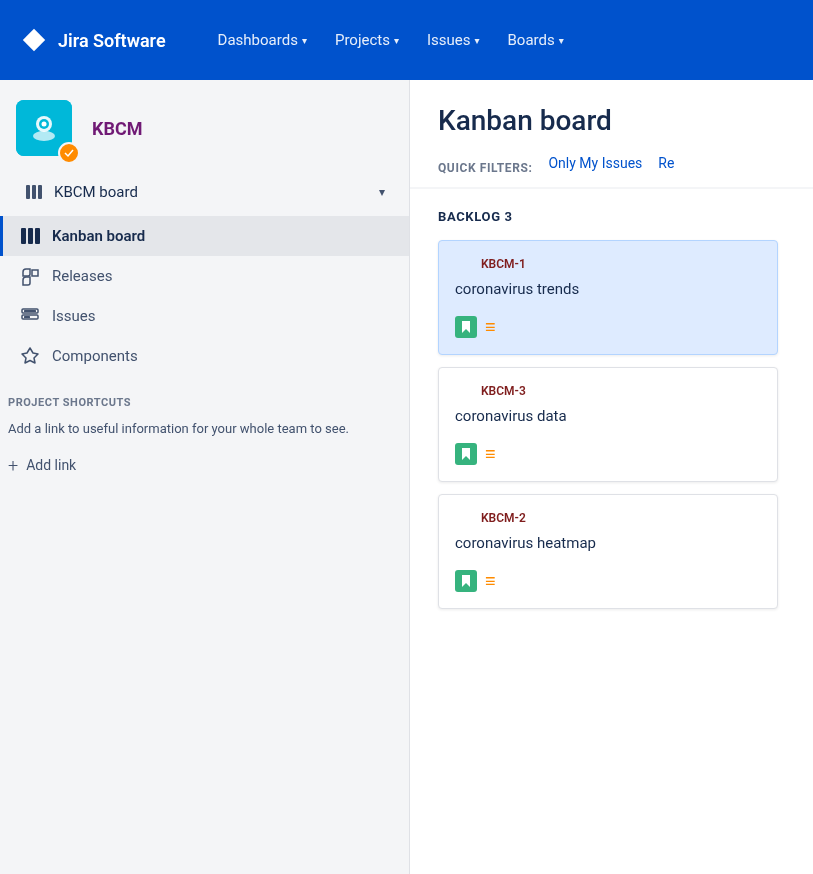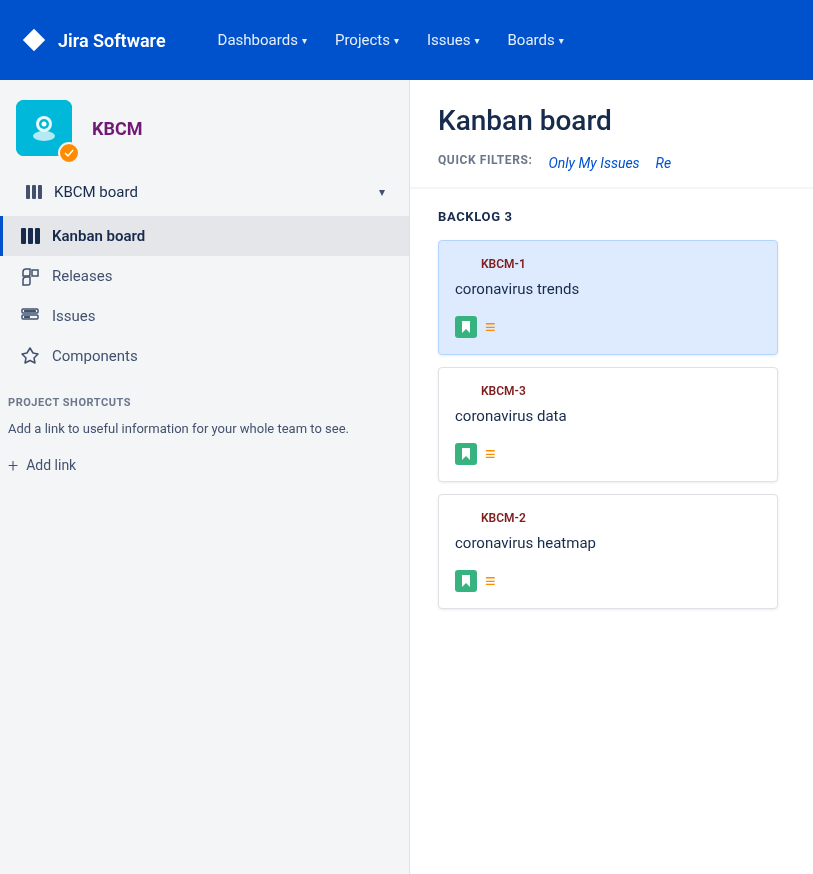--- a/index.html
+++ b/index.html
@@ -201,37 +201,36 @@
       border-bottom: 2px solid #f4f5f7;
     }
     .board-title {
       font-size: 28px;
       font-weight: 500;
       color: #172b4d;
       margin-bottom: 16px;
     }
     .quick-filters {
       display: flex;
-      align-items: flex-start;
+      align-items: flex-end;
       gap: 16px;
     }
     .quick-filters-label {
       font-size: 12px;
       font-weight: 700;
       color: #6b778c;
       letter-spacing: 0.05em;
       text-transform: uppercase;
     }
     .quick-filter-btn {
       font-size: 14px;
       color: #0052cc;
       cursor: pointer;
       padding: 2px 0;
       border-bottom: 2px solid transparent;
-      font-style: italic;
     }
 
     
     .board-content {
       padding: 20px 28px;
     }
     .backlog-header {
       font-size: 13px;
       font-weight: 700;
       color: #172b4d;

